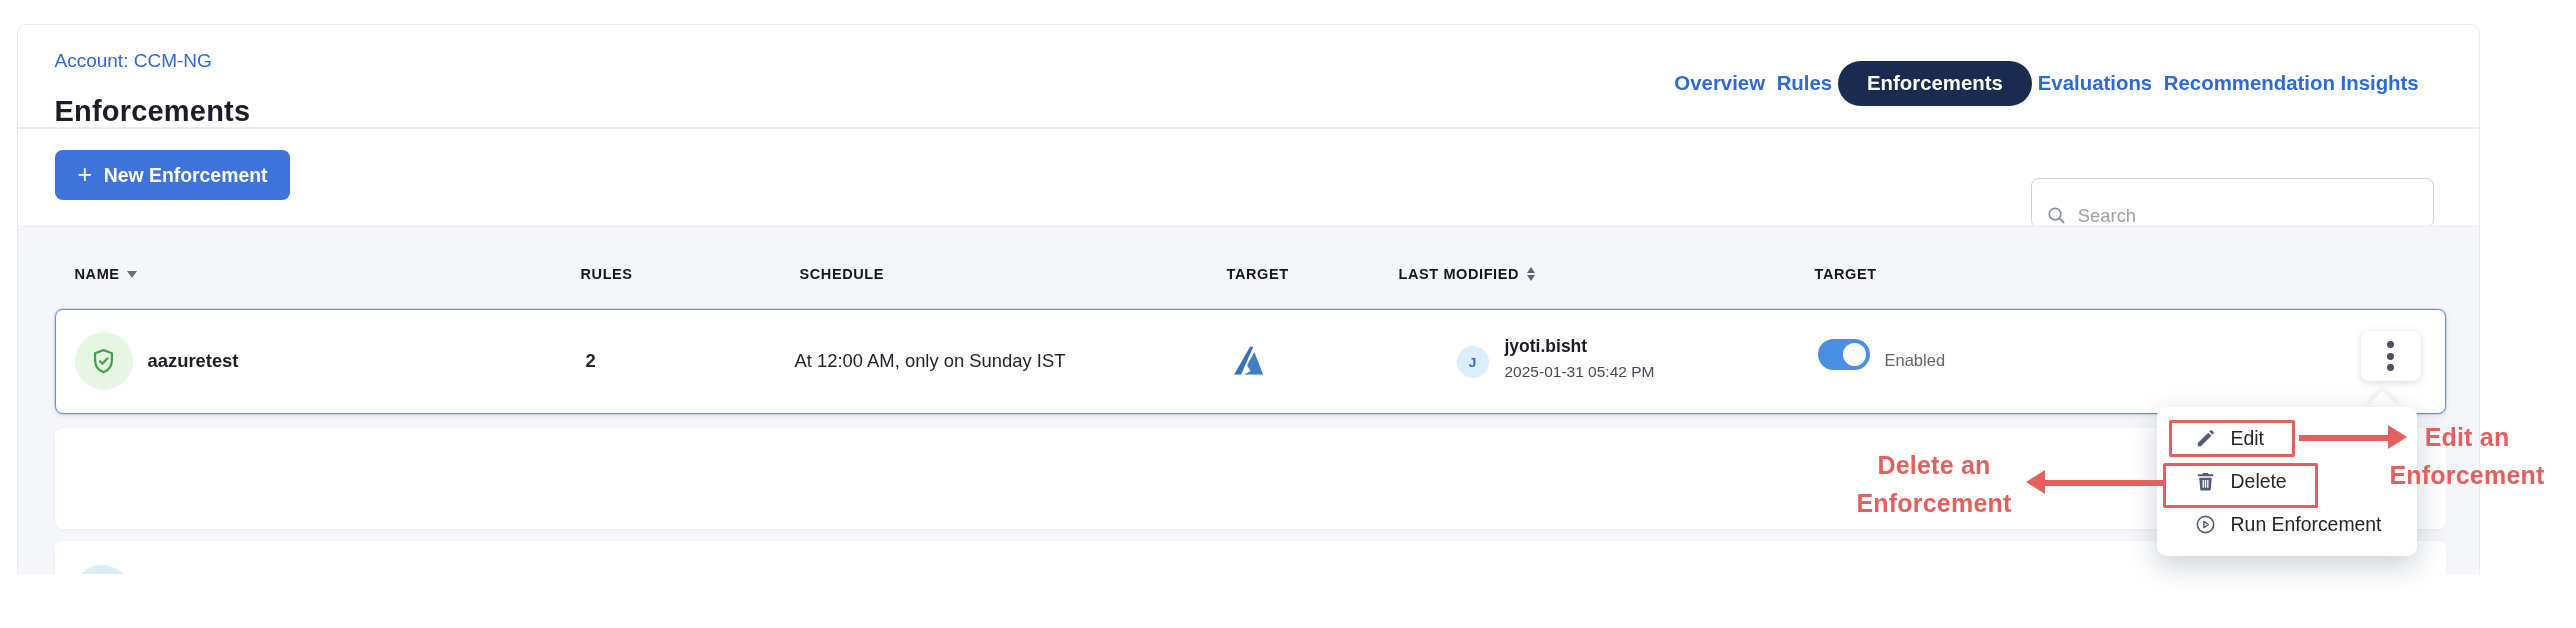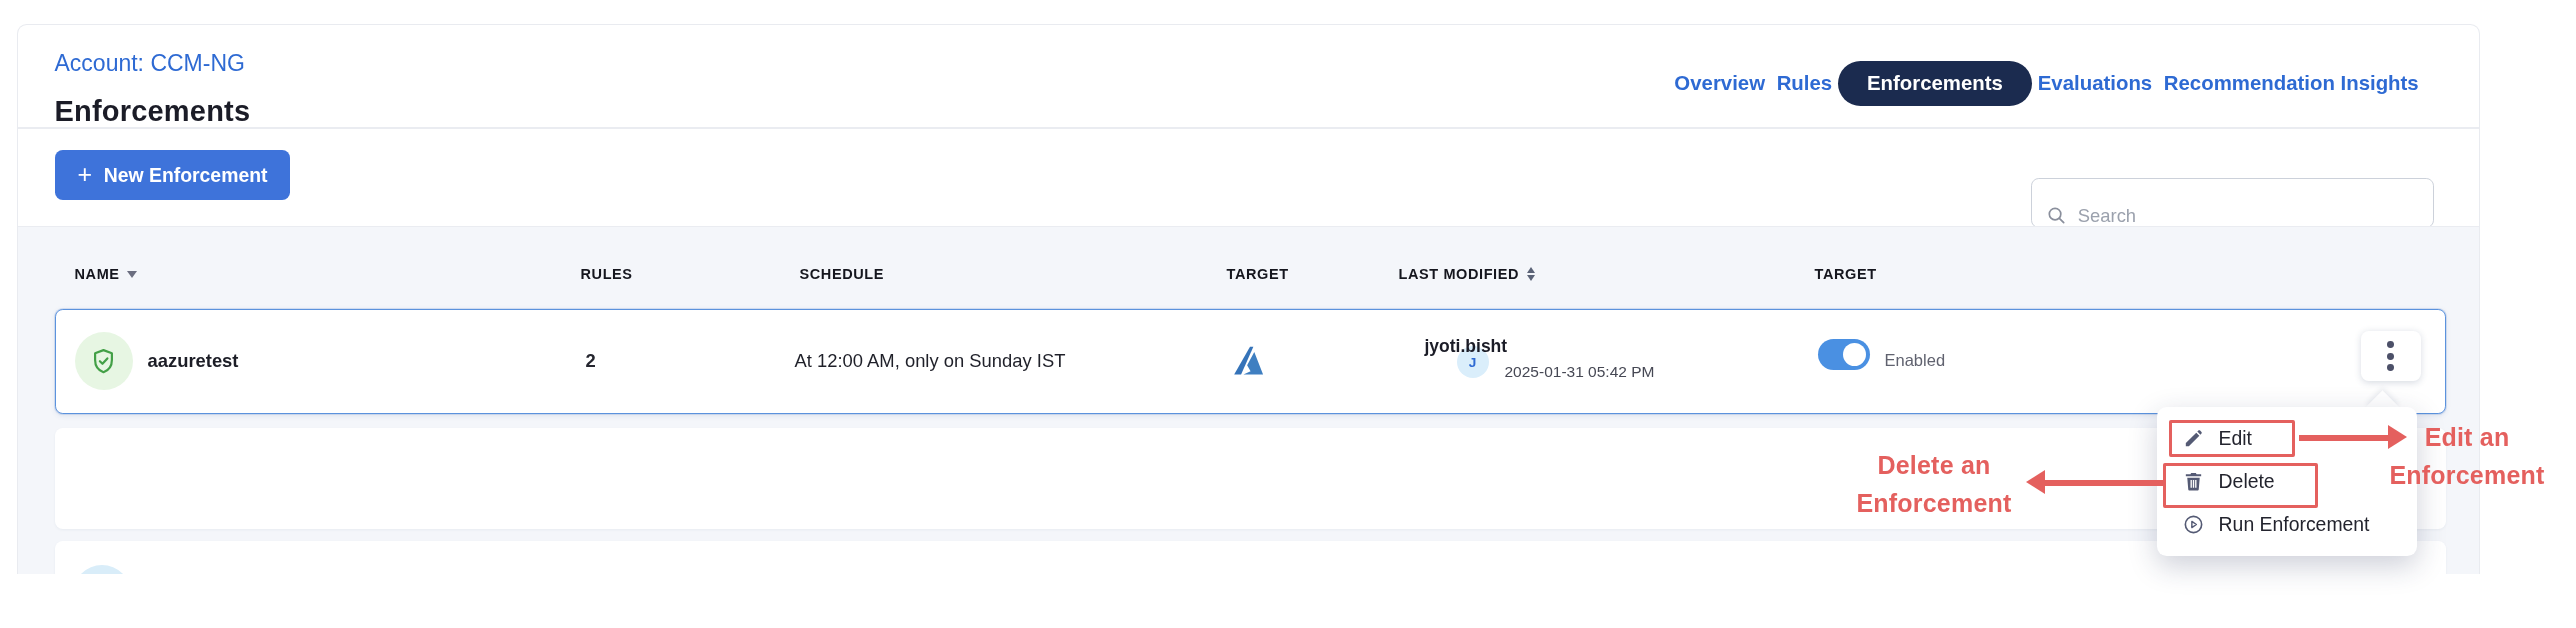--- a/index.html
+++ b/index.html
@@ -5,21 +5,21 @@
   * { margin:0; padding:0; box-sizing:border-box; }
   html,body { background:#ffffff; }
   body { font-family:"Liberation Sans", sans-serif; color:#1c1d26; }
   .stage { position:relative; width:2576px; height:628px; background:#fff; overflow:hidden; }
 
   
   .card { position:absolute; left:16.5px; top:24px; width:2463px; height:550px;
           background:#fff; border:1px solid #e9ebf0; border-bottom:none;
           border-radius:9.7px 9.7px 0 0; overflow:hidden; }
 
-  .account-link { position:absolute; left:37px; top:25px; font-size:23px; color:#2e6ad3; cursor:pointer; }
+  .account-link { position:absolute; left:37px; top:25px; font-size:19px; color:#2e6ad3; cursor:pointer; }
   .page-title { position:absolute; left:37px; top:70px; font-size:29px; font-weight:bold; color:#1b1c27; letter-spacing:0.2px; }
 
   .tabs { position:absolute; right:54px; top:36px; height:45px; display:flex; align-items:center; }
   .tab { font-size:20.4px; font-weight:bold; color:#2e6ad3; cursor:pointer; white-space:nowrap; padding:0 5.8px; }
   .tab.active { background:#1b2b4f; color:#fff; border-radius:23px; height:45px; line-height:45px; padding:0 29px; }
 
   .divider { position:absolute; left:0; width:2463px; height:1.9px; background:#eaecf1; }
   .divider.d1 { top:102px; }
   .divider.d2 { top:201px; }
 
@@ -52,21 +52,21 @@
   .cell { position:absolute; display:flex; align-items:center; }
   .name-badge { left:19.4px; top:22px; width:58px; height:58px; border-radius:50%;
                 background:#e7f6e3; display:flex; align-items:center; justify-content:center; }
   .name-text { left:92px; top:0; height:101px; font-size:18.4px; font-weight:bold; }
   .rules-text { left:530px; top:0; height:101px; font-size:18.4px; font-weight:bold; color:#25262f; }
   .sched-text { left:739px; top:0; height:101px; font-size:18.4px; color:#1f2029; }
   .azure-cell { left:1174px; top:32px; }
   .avatar { position:absolute; left:1401px; top:36px; width:32px; height:32px; border-radius:50%;
             background:#daeefb; color:#2e6ad3; font-size:13.6px; font-weight:bold;
             display:flex; align-items:center; justify-content:center; }
-  .modified-by { position:absolute; left:1369px; top:26px; font-size:17.5px; font-weight:bold; color:#1b1c27; }
+  .modified-by { position:absolute; left:1449px; top:26px; font-size:17.5px; font-weight:bold; color:#1b1c27; }
   .modified-at { position:absolute; left:1449px; top:53px; font-size:15.5px; color:#464854; }
 
   .toggle { position:absolute; left:1762px; top:29px; width:52px; height:31px; border-radius:15.5px;
             background:#4a90e2; cursor:pointer; }
   .toggle .knob { position:absolute; right:3.9px; top:3.9px; width:23px; height:23px; border-radius:50%; background:#fff; }
   .status-label { position:absolute; left:1829px; top:0; height:101px; display:flex; align-items:center;
                   font-size:16.5px; color:#60626f; }
 
   .kebab { position:absolute; left:2305px; top:21.3px; width:60px; height:50px; background:#fff;
            border-radius:7.8px; box-shadow:0 1.9px 7.8px rgba(40,60,100,.18); cursor:pointer;
@@ -74,21 +74,21 @@
   .kebab b { width:6.8px; height:6.8px; border-radius:50%; background:#4c5068; }
 
   .row3-avatar { position:absolute; left:18.4px; top:24px; width:58px; height:58px; border-radius:50%; background:#d9edf9; }
 
   
   .menu-caret { position:absolute; left:2371px; top:395px; width:23px; height:23px; background:#fff;
                 transform:rotate(45deg); box-shadow:-1.9px -1.9px 4.8px rgba(40,60,100,.10); z-index:19; }
   .menu { position:absolute; left:2157px; top:407px; width:260px; height:149px; background:#fff;
           border-radius:9.7px; box-shadow:0 9.7px 29px rgba(30,40,80,.22); z-index:20; padding-top:9.7px; }
   .menu-item { height:43px; display:flex; align-items:center; gap:13.6px; padding:0 25px;
-               font-size:19.4px; color:#23242e; cursor:pointer; }
+               font-size:19.4px; color:#23242e; cursor:pointer;margin-left:12px; }
   .menu-item svg { flex:0 0 auto; }
 
   
   .hl-box { position:absolute; border:3.9px solid #e4605e; border-radius:1.9px; z-index:30; }
   .hl-edit { left:2169px; top:420px; width:126px; height:37px; }
   .hl-delete { left:2163px; top:463px; width:155px; height:45px; }
 
   .arrow { position:absolute; height:5.8px; background:#e4605e; z-index:30; }
   .arrow-right { left:2299px; top:435px; width:89px; }
   .arrow-right::after { content:""; position:absolute; left:100%; top:-9.7px; width:0; height:0;

